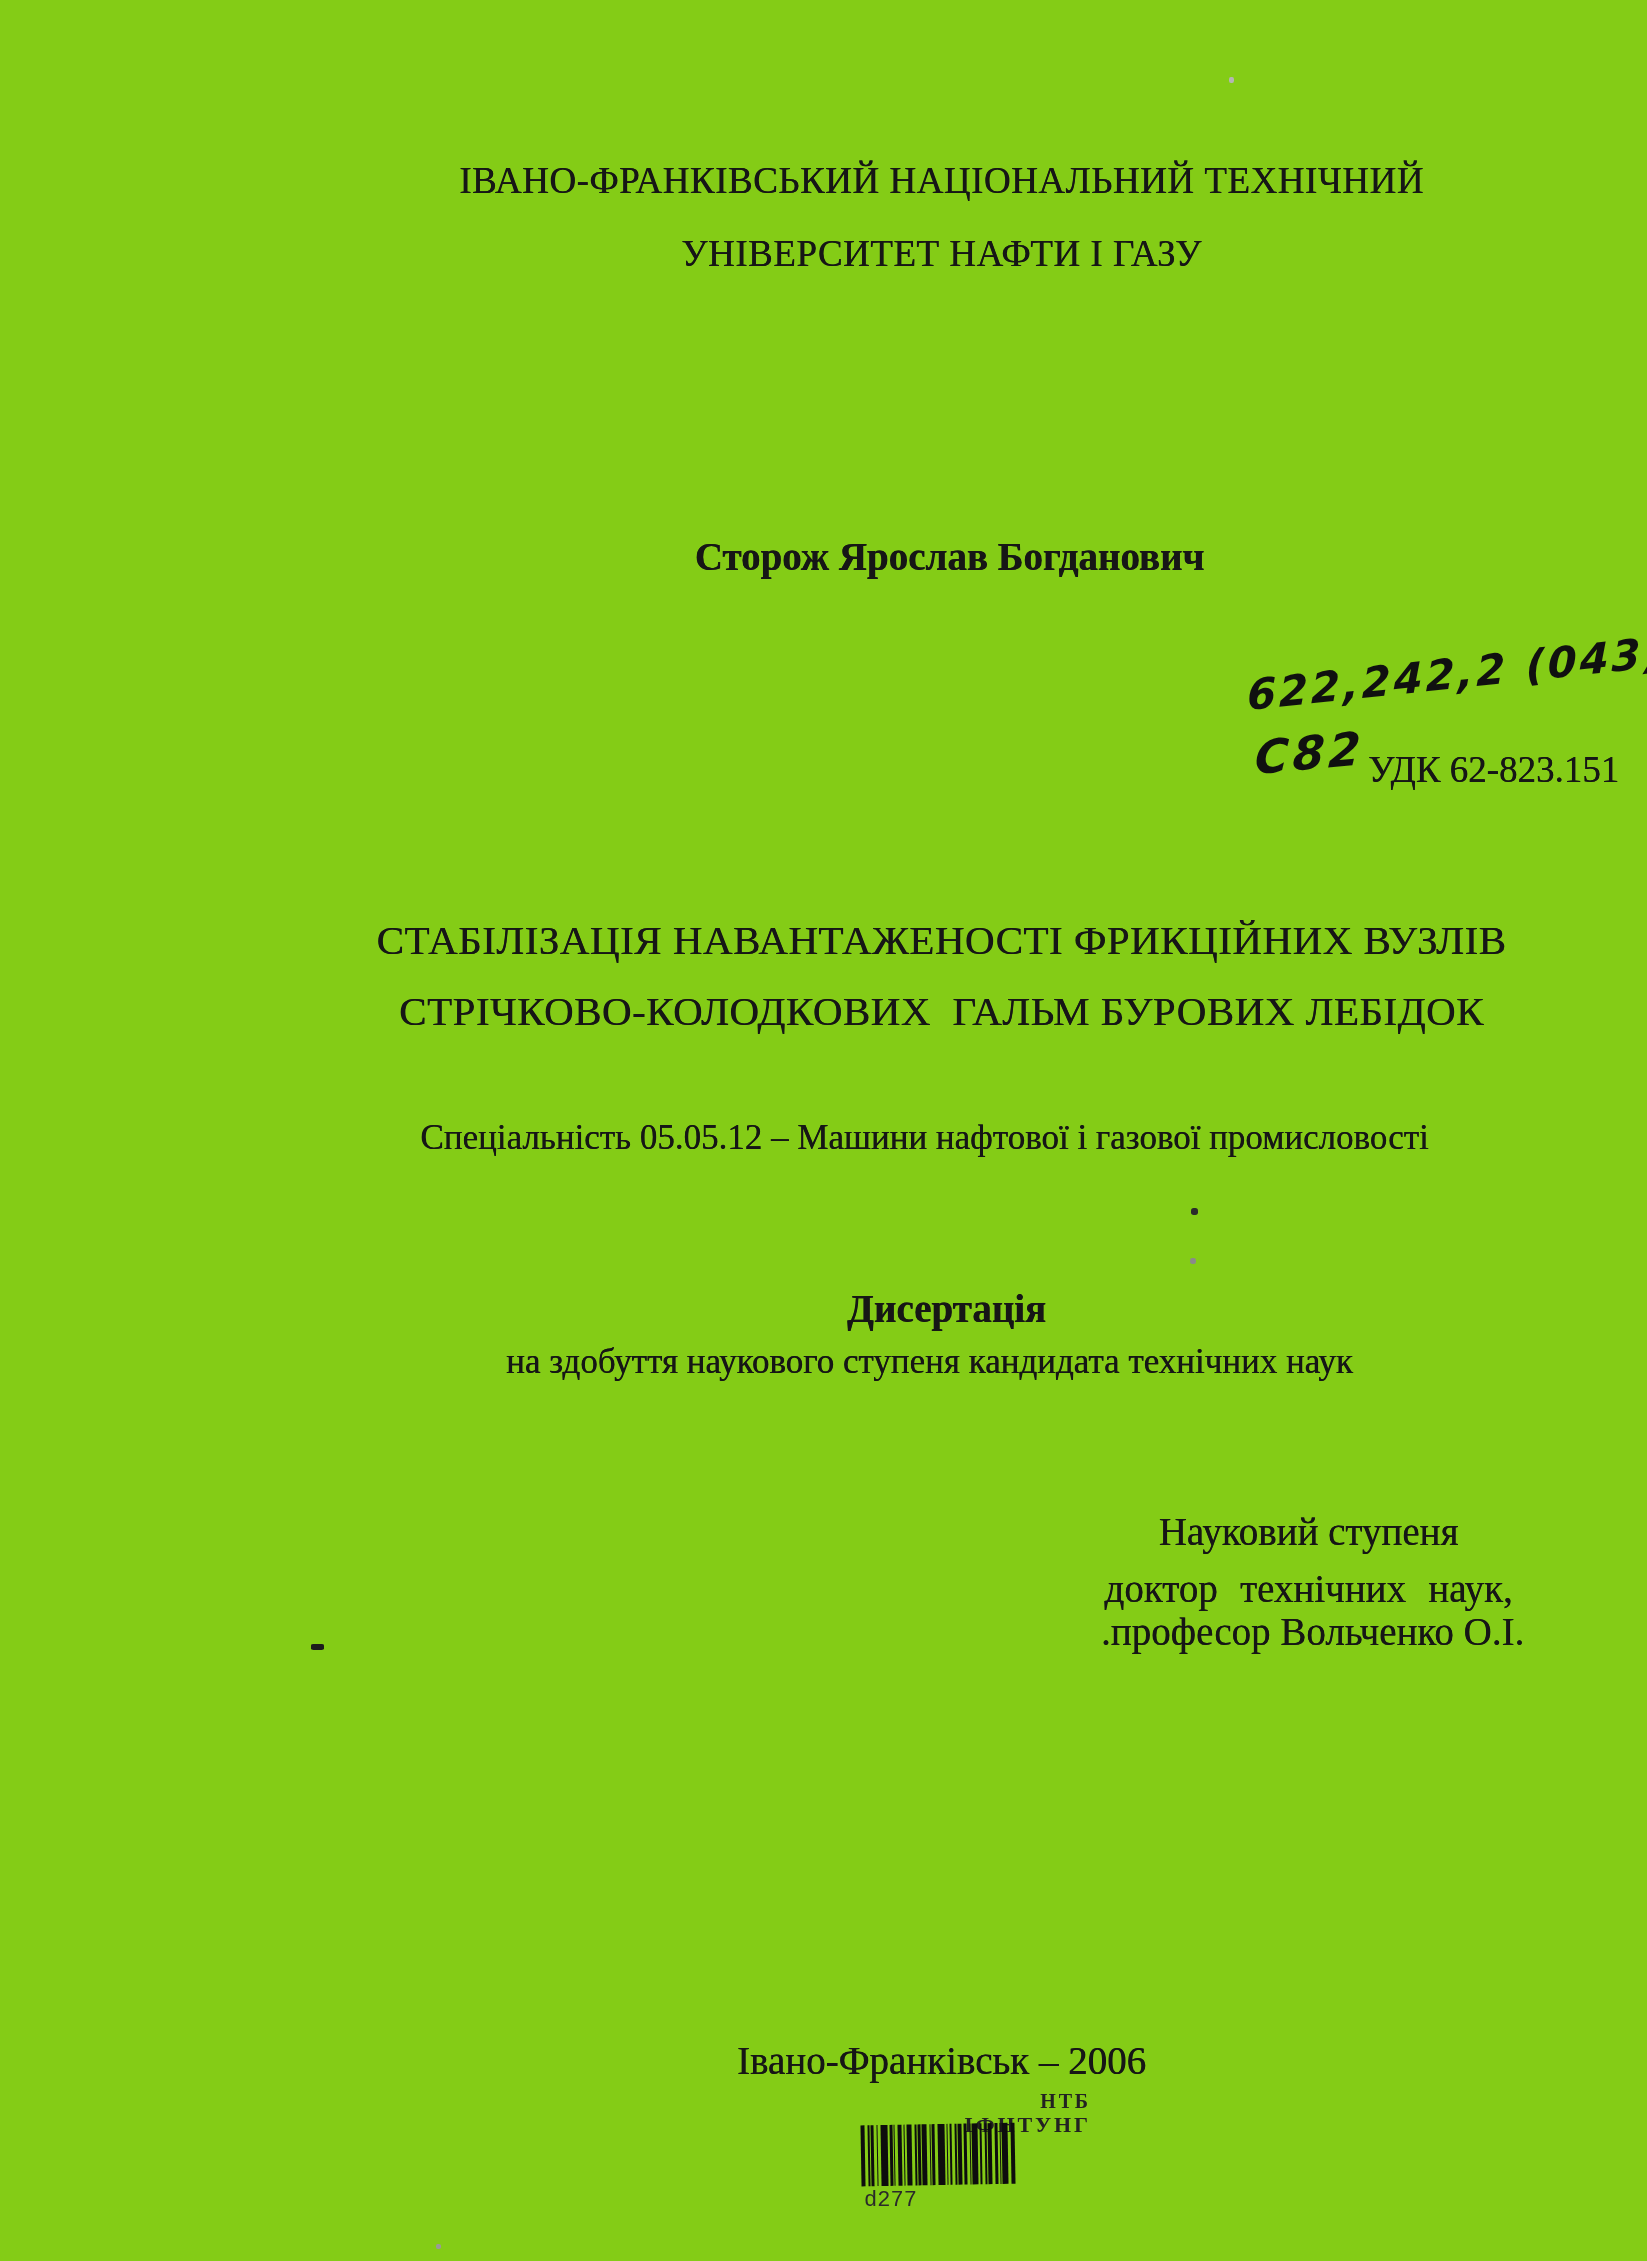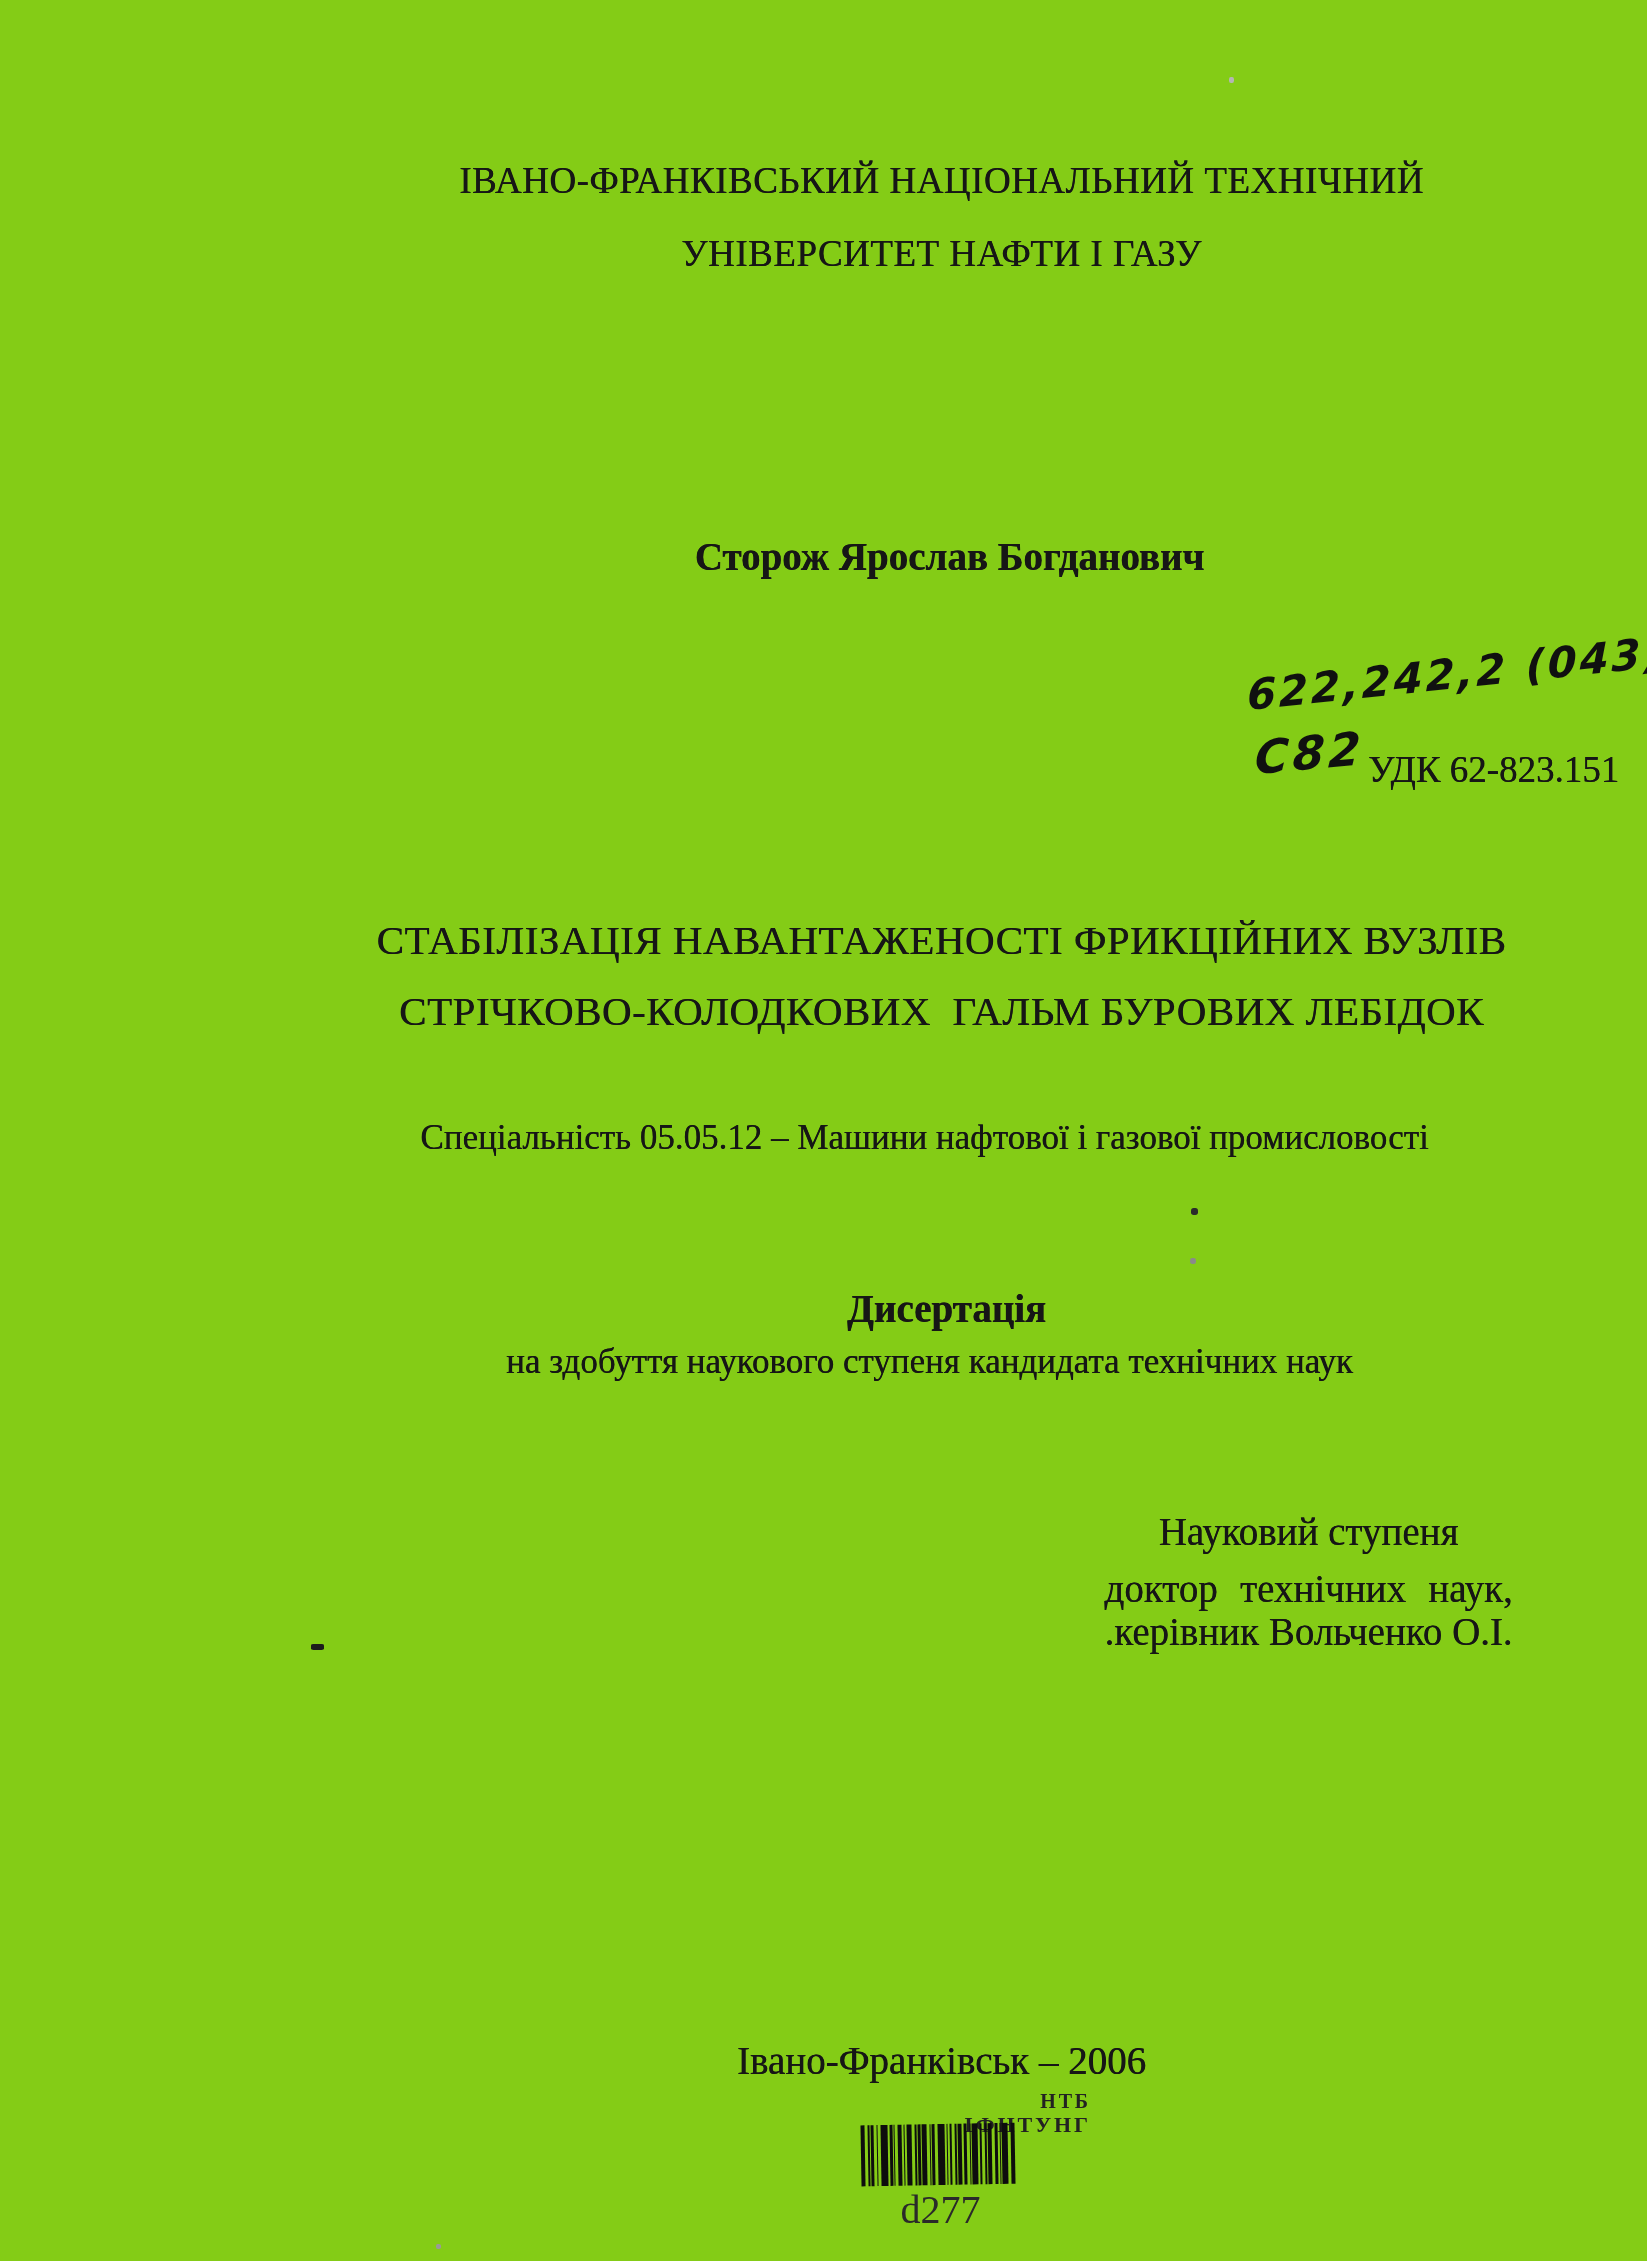--- a/index.html
+++ b/index.html
@@ -69,22 +69,22 @@
   }
   .stamp-l1 { font-size: 20px; }
   .stamp-l2 { font-size: 22px; margin-top: 2.9px; }
   .barcode {
     position: absolute; left: 861px; top: 2124px; width: 159px; height: 61px;
     display: flex; align-items: stretch; transform: rotate(-1deg);
   }
   .bc-bar { background: #0d0d0d; height: 100%; }
   .bc-gap { background: transparent; height: 100%; }
   .bc-label {
-    position: absolute; left: 861px; top: 2190px; width: 159px;
-    text-align: center; font-size: 40px; line-height: 1; color: #2a2a2a;
+    position: absolute; left: 811px; top: 2190px; width: 159px;
+    text-align: center; font-size: 22px; line-height: 1; color: #2a2a2a; font-family: Liberation Mono, monospace;
   }
 
   
   .speck { position: absolute; border-radius: 40%; }
   .speck-a { left: 1191px; top: 1208px; width: 6.8px;  height: 6.8px; background: #2b2b2b; }
   .speck-b { left: 1190px; top: 1258px; width: 5.8px;  height: 5.8px; background: #8a8a8a; }
   .speck-c { left: 311px;  top: 1644px; width: 12.6px; height: 5.8px; background: #1c1c1c; border-radius: 20%; }
   .speck-d { left: 1229px; top: 77px;   width: 4.8px;  height: 5.8px; background: #b5b5b5; }
   .speck-e { left: 436px;  top: 2244px; width: 4.8px;  height: 4.8px; background: #9a9a9a; }
 </style>
@@ -106,21 +106,21 @@
   <div class="cline title title2" style="top:991px">СТРІЧКОВО-КОЛОДКОВИХ  ГАЛЬМ БУРОВИХ ЛЕБІДОК</div>
 
   <div class="cline spec" style="top:1120px">Спеціальність 05.05.12 – Машини нафтової і газової промисловості</div>
 
   <div class="cline thesis" style="top:1289px">Дисертація</div>
   <div class="cline degree" style="top:1344px">на здобуття наукового ступеня кандидата технічних наук</div>
 
   <div class="supervisor">
     <div class="sup-line sup1">Науковий ступеня</div>
     <div class="sup-line sup2">доктор технічних наук,</div>
-    <div class="sup-line sup3">.керівник Вольченко О.І.</div>
+    <div class="sup-line sup3">.професор Вольченко О.І.</div>
   </div>
 
   <div class="cline city" style="top:2041px">Івано-Франківськ – 2006</div>
 
   <div class="stamp">
     <div class="stamp-l1">НТБ</div>
     <div class="stamp-l2">ІФНТУНГ</div>
   </div>
 
   <div class="barcode">

